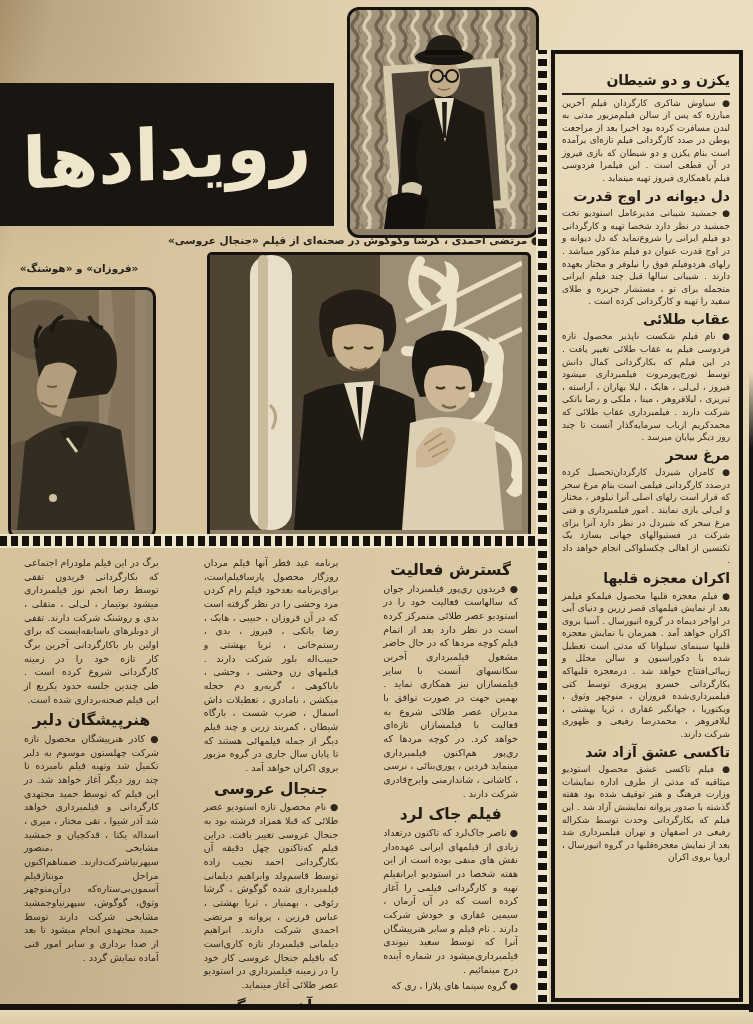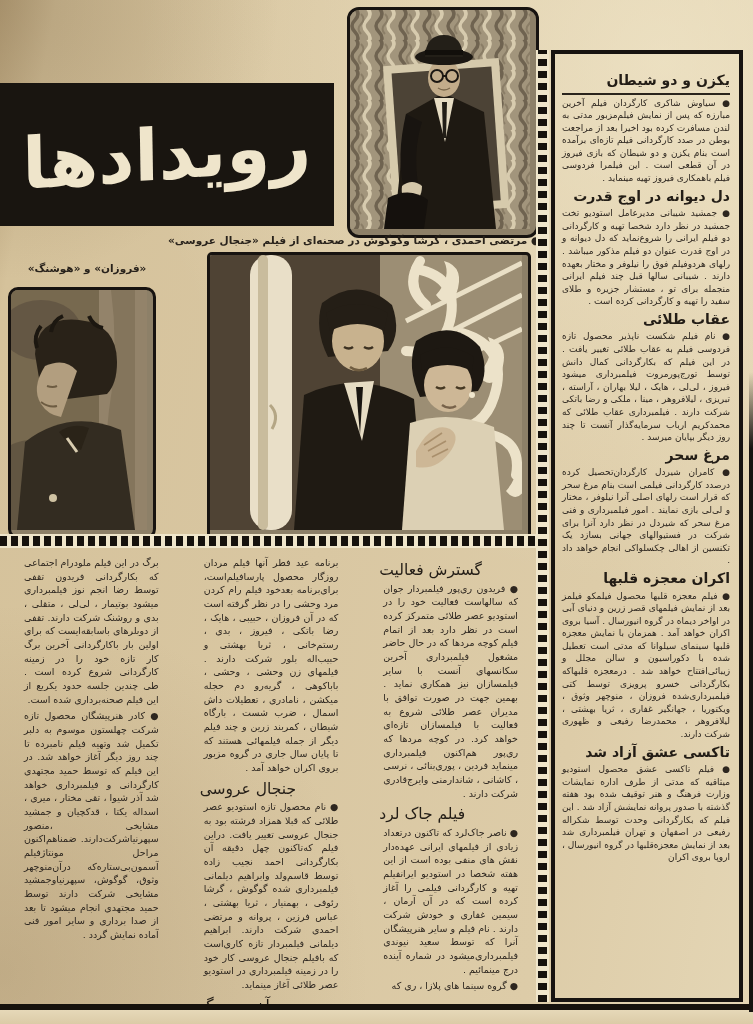--- a/index.html
+++ b/index.html
@@ -34,21 +34,21 @@
   }
   
   .photo{position:absolute;border:3px solid #171310;background:#8d8068;overflow:hidden;}
   .photo svg{display:block;}
   .photo-top{left:347px;top:7px;width:186px;height:225px;border-radius:12px;}
   .photo-left{left:8px;top:287px;width:142px;height:246px;border-radius:10px;}
   .photo-center{left:207px;top:252px;width:318px;height:281px;border-radius:5px;}
   
   .caption{position:absolute;font-weight:bold;font-size:10.5px;color:#28221b;direction:rtl;}
   .caption-top{left:195px;top:234px;width:345px;text-align:right;white-space:nowrap;}
-  .caption-left{left:12px;top:262px;width:150px;text-align:center;}
+  .caption-left{left:4px;top:262px;width:150px;text-align:center;}
   
   .strip{position:absolute;}
   .strip-h{
     left:0;top:534px;width:540px;height:14px;
     background:repeating-linear-gradient(90deg,#16120d 0 7px,#efe5ca 7px 11px);
     border-top:2px solid #efe5ca;border-bottom:2px solid #efe5ca;
     box-sizing:border-box;
   }
   .strip-v{
     left:536px;top:50px;width:13px;height:952px;
@@ -71,21 +71,21 @@
     color:#231d16;text-align:right;
   }
   .right-col h2.underlined{border-bottom:2px solid #2a241c;padding-bottom:3px;margin-top:12px;}
   .right-col p{font-size:9px;line-height:1.4;margin:0 0 3px;color:#2d261f;}
   
   .bottom-cols{
     position:absolute;left:8px;top:556px;width:526px;height:448px;
     display:flex;gap:13px;direction:rtl;overflow:hidden;
   }
   .bcol{flex:1 1 0;text-align:justify;overflow:hidden;}
-  .bcol h2{font-size:15.5px;font-weight:normal;margin:5px 12px 2px;line-height:1.2;color:#231d16;text-align:left;}
+  .bcol h2{font-size:15.5px;font-weight:bold;margin:5px 12px 2px;line-height:1.2;color:#231d16;text-align:center;}
   .bcol p{font-size:9.5px;line-height:1.44;margin:0 16px 3px;color:#2d261f;}
   
   .bottom-rule{position:absolute;left:0;top:1004px;width:749px;height:6px;background:#16120d;}
   .right-edge{position:absolute;right:0;top:372px;width:4px;height:640px;
     background:linear-gradient(to bottom, rgba(23,19,16,0), #171310 12%, #171310);}
   .below-rule{position:absolute;left:0;top:1010px;width:753px;height:14px;
     background:linear-gradient(to bottom,#e6d8b8,#dbcba7);}
 </style>
 </head>
 <body>
@@ -205,21 +205,21 @@
         <path d="M214 190 l18 -12 M218 196 l18 -10 M222 202 l16 -8" stroke="#a98f6c" stroke-width="1.6" fill="none"></path>
       </g>
     </svg>
   </figure>
 
   <div class="strip strip-h"></div>
   <div class="strip strip-v"></div>
 
   <div class="right-col">
     <h2 class="underlined">یکزن و دو شیطان</h2>
-    <p>● سیاوش شاکری کارگردان فیلم آخرین مبارزه که پس از نمایش فیلم‌مزبور مدتی به لندن مسافرت کرده بود اخیرا بعد از مراجعت بوطن در صدد کارگردانی فیلم تازه‌ای برآمده است بنام یکزن و دو شیطان که بازی فیروز در آن قطعی است . این فیلمرا فردوسی فیلم باهمکاری فیروز تهیه مینماید .</p>
+    <p>● سیاوش شاکری کارگردان فیلم آخرین مبارزه که پس از سالن فیلم‌مزبور مدتی به لندن مسافرت کرده بود اخیرا بعد از مراجعت بوطن در صدد کارگردانی فیلم تازه‌ای برآمده است بنام یکزن و دو شیطان که بازی فیروز در آن قطعی است . این فیلمرا فردوسی فیلم باهمکاری فیروز تهیه مینماید .</p>
     <h2>دل دیوانه در اوج قدرت</h2>
     <p>● جمشید شیبانی مدیرعامل استودیو تخت جمشید در نظر دارد شخصا تهیه و کارگردانی دو فیلم ایرانی را شروع‌نماید که دل دیوانه و در اوج قدرت عنوان دو فیلم مذکور میباشد . رلهای هردوفیلم فوق را نیلوفر و مختار بعهده دارند . شیبانی سالها قبل چند فیلم ایرانی منجمله برای تو ، مستشار جزیره و طلای سفید را تهیه و کارگردانی کرده است .</p>
     <h2>عقاب طلائی</h2>
     <p>● نام فیلم شکست ناپذیر محصول تازه فردوسی فیلم به عقاب طلائی تغییر یافت . در این فیلم که بکارگردانی کمال دانش توسط تورج‌پورمروت فیلمبرداری میشود فیروز ، لی‌لی ، هایک ، لیلا بهاران ، آراسته ، تبریزی ، لیلافروهر ، مینا ، ملکی و رضا باتکی شرکت دارند . فیلمبرداری عقاب طلائی که محمدکریم ارباب سرمایه‌گذار آنست تا چند روز دیگر بپایان میرسد .</p>
     <h2>مرغ سحر</h2>
     <p>● کامران شیردل کارگردان‌تحصیل کرده درصدد کارگردانی فیلمی است بنام مرغ سحر که قرار است رلهای اصلی آنرا نیلوفر ، مختار و لی‌لی بازی نمایند . امور فیلمبرداری و فنی مرغ سحر که شیردل در نظر دارد آنرا برای شرکت در فستیوالهای جهانی بسازد یک تکنسین از اهالی چکسلواکی انجام خواهد داد .</p>
     <h2>اکران معجزه قلبها</h2>
     <p>● فیلم معجزه قلبها محصول فیلمکو فیلمز بعد از نمایش فیلمهای قصر زرین و دنیای آبی در اواخر دیماه در گروه انیورسال . آسیا بروی اکران خواهد آمد . همزمان با نمایش معجزه قلبها سینمای سیلوانا که مدتی است تعطیل شده با دکوراسیون و سالن مجلل و زیبائی‌افتتاح خواهد شد . درمعجزه قلبهاکه بکارگردانی خسرو پرویزی توسط کتی فیلمبرداری‌شده فروزان ، منوچهر وثوق ، ویکتوریا ، جهانگیر غفاری ، ثریا بهشتی ، لیلافروهر ، محمدرضا رفیعی و ظهوری شرکت دارند.</p>
     <h2>تاکسی عشق آزاد شد</h2>
     <p>● فیلم تاکسی عشق محصول استودیو میثاقیه که مدتی از طرف اداره نمایشات وزارت فرهنگ و هنر توقیف شده بود هفته گذشته با صدور پروانه نمایشش آزاد شد . این فیلم که بکارگردانی وحدت توسط شکراله رفیعی در اصفهان و تهران فیلمبرداری شد بعد از نمایش معجزه‌قلبها در گروه انیورسال ، اروپا بروی اکران</p>
@@ -238,20 +238,21 @@
     <div class="bcol">
       <p>برنامه عید فطر آنها فیلم مردان روزگار محصول پارسافیلم‌است، برای‌برنامه بعدخود فیلم رام کردن مرد وحشی را در نظر گرفته است که در آن فروزان ، حبیبی ، هایک ، رضا باتکی ، فیروز ، بدی ، رستم‌خانی ، ثریا بهشتی و حبیب‌اله بلور شرکت دارند . فیلمهای زن وحشی ، وحشی ، باباکوهی ، گریه‌رو دم حجله میکشن ، نامادری ، تعطیلات داش اسمال ، ضرب شست ، بارگاه شیطان ، کمربند زرین و چند فیلم دیگر از جمله فیلمهائی هستند که تا پایان سال جاری در گروه مزبور بروی اکران خواهد آمد .</p>
       <h2>جنجال عروسی</h2>
       <p>● نام محصول تازه استودیو عصر طلائی که قبلا همزاد فرشته بود به جنجال عروسی تغییر یافت. دراین فیلم که‌تاکنون چهل دقیقه آن بکارگردانی احمد نجیب زاده توسط قاسم‌ولد وابراهیم دیلمانی فیلمبرداری شده گوگوش ، گرشا رئوفی ، بهمنیار ، ثریا بهشتی ، عباس فرزین ، پروانه و مرتضی احمدی شرکت دارند. ابراهیم دیلمانی فیلمبردار تازه کاری‌است که بافیلم جنجال عروسی کار خود را در زمینه فیلمبرداری در استودیو عصر طلائی آغاز مینماید.</p>
       <h2>آخرین برگ</h2>
       <p>● سیرا فیلم از جمعه گذشته تهیه فیلم تازه‌ای راآغاز کرده است بنام‌آخرین</p>
     </div>
 
     <div class="bcol">
       <p>برگ در این فیلم ملودرام اجتماعی که بکارگردانی فریدون تقفی توسط رضا انجم نوز فیلمبرداری میشود بوتیمار ، لی‌لی ، متقلی ، بدی و روشنک شرکت دارند. تقفی از دوبلرهای باسابقه‌ایست که برای اولین بار باکارگردانی آخرین برگ کار تازه خود را در زمینه کارگردانی شروع کرده است . طی چندین جلسه حدود یکربع از این فیلم صحنه‌برداری شده است.</p>
+      <h2>هنرپیشگان دلبر</h2>
       <p>● کادر هنرپیشگان محصول تازه شرکت چهلستون موسوم به دلبر تکمیل شد وتهیه فیلم نامبرده تا چند روز دیگر آغاز خواهد شد. در این فیلم که توسط حمید مجتهدی کارگردانی و فیلمبرداری خواهد شد آذر شیوا ، تقی مختار ، میری ، اسداله یکتا ، قدکچیان و جمشید مشایخی ،منصور سپهرنیاشرکت‌دارند. ضمناهم‌اکنون مراحل مونتاژفیلم آسمون‌بی‌ستاره‌که درآن‌منوچهر وثوق، گوگوش، سپهرنیاوجمشید مشایخی شرکت دارند توسط حمید مجتهدی انجام میشود تا بعد از صدا برداری و سایر امور فنی آماده نمایش گردد .</p>
     </div>
 
   </div>
 
   <div class="bottom-rule"></div>
   <div class="below-rule"></div>
   <div class="right-edge"></div>
 
 </div>

